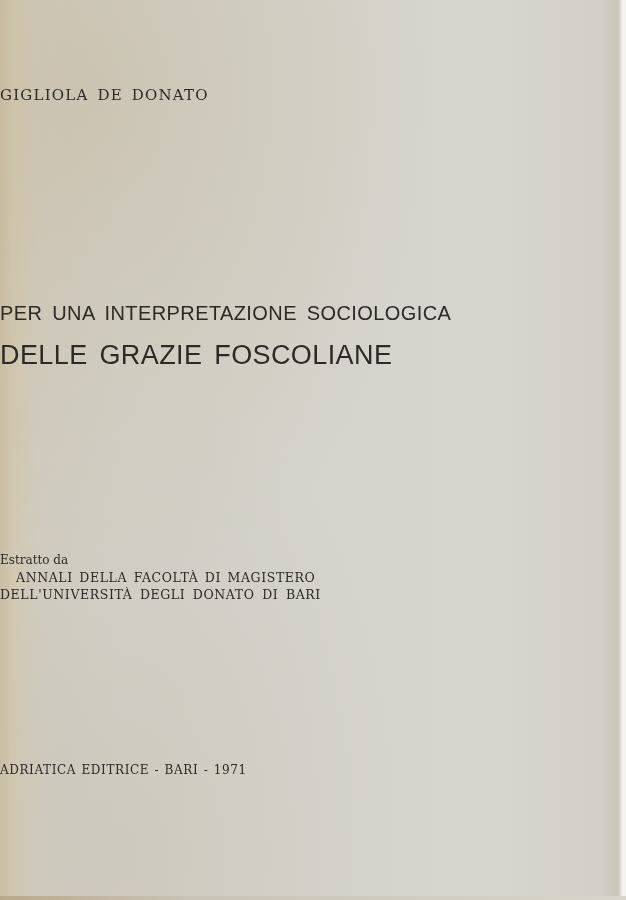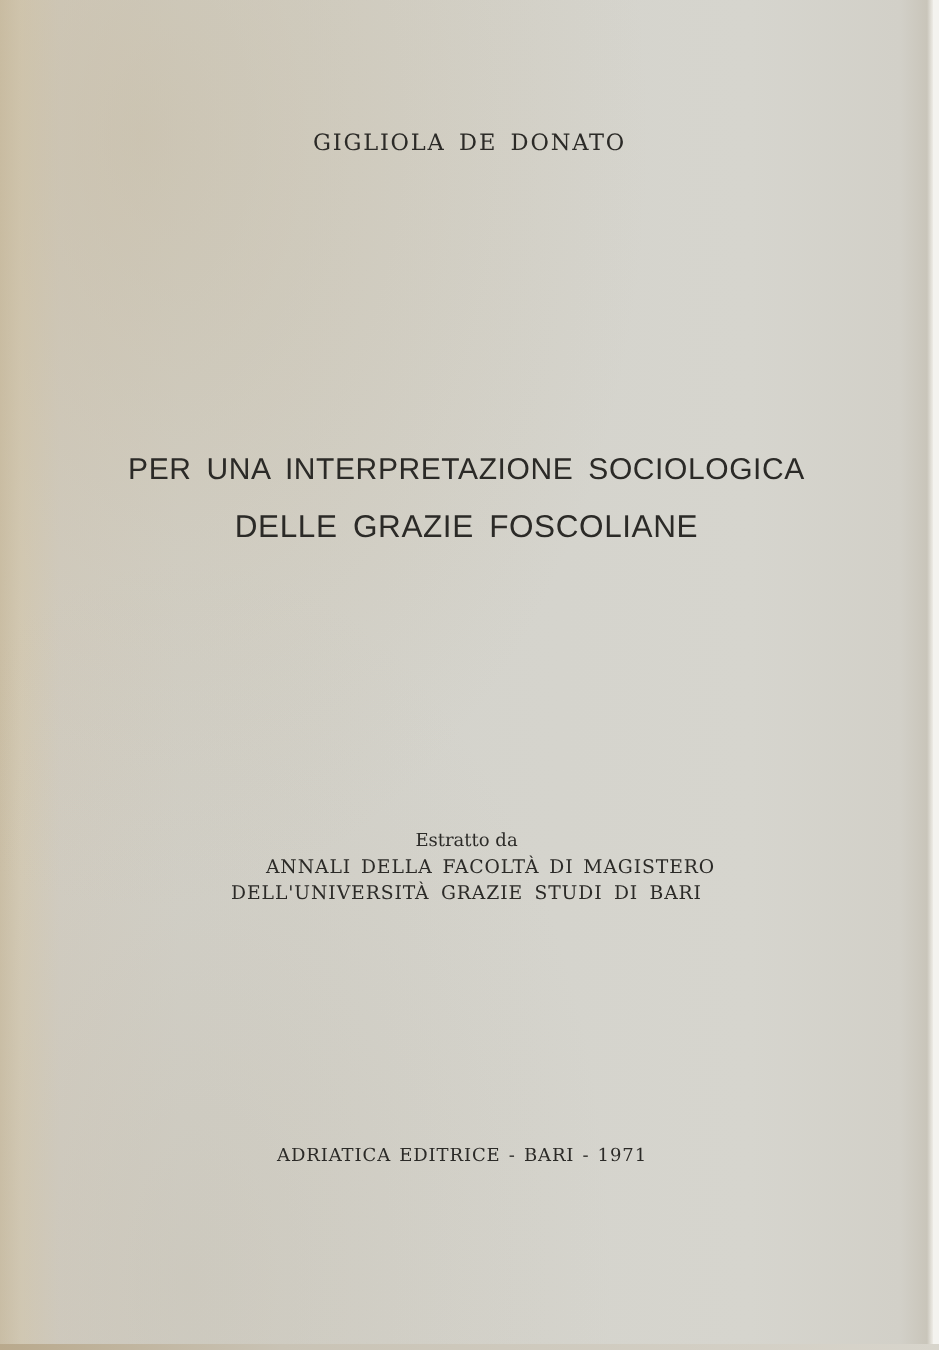--- a/index.html
+++ b/index.html
@@ -18,44 +18,44 @@
     }
     .edge-right {
       position: absolute; right: 0; top: 0; width: 4px; height: 900px;
       background: #f4f3ef;
     }
     .edge-bottom {
       position: absolute; left: 0; bottom: 0; width: 626px; height: 4px;
       background: linear-gradient(90deg, #b9a98c, #c9c3b5 30%, #d8d5cc);
     }
     .line {
-      position: absolute; left: 0; width: 626px; text-align: center;
+      position: absolute; left: 0; width: 626px; text-align: left;
       color: #2b2a27; white-space: nowrap;
     }
     .serif { font-family: "DejaVu Serif", "Liberation Serif", serif; }
     .sans { font-family: "Liberation Sans", "DejaVu Sans", sans-serif; }
     .author { top: 86px; font-size: 15px; letter-spacing: 1.2px; word-spacing: 3px; }
     .title1 { top: 302px; font-size: 20px; letter-spacing: 0.4px; word-spacing: 4px; left: 0; width: 622px; }
-    .title2 { top: 340px; font-size: 21px; letter-spacing: 0.4px; word-spacing: 4px; left: 0; width: 622px; }
+    .title2 { top: 340px; font-size: 27px; letter-spacing: 0.4px; word-spacing: 4px; left: 0; width: 622px; }
     .ex1 { top: 553px; font-size: 12px; left: 0; width: 622px; }
     .ex2 { top: 570px; font-size: 12.5px; letter-spacing: 0.6px; word-spacing: 2px; left: 0; width: 622px; padding-left: 16px; }
     .ex3 { top: 587px; font-size: 12.5px; letter-spacing: 0.6px; word-spacing: 3px; left: 0; width: 622px; }
     .ex4 { top: 604px; font-size: 12.5px; word-spacing: 2px; left: 0; width: 622px; }
     .publisher { top: 763px; font-size: 12px; letter-spacing: 0.6px; word-spacing: 1px; left: 0; width: 616px; }
   </style>
 </head>
 <body>
 
 <div class="cover">
   <div class="line serif author">GIGLIOLA DE DONATO</div>
 
   <div class="line sans title1">PER UNA INTERPRETAZIONE SOCIOLOGICA</div>
   <div class="line sans title2">DELLE GRAZIE FOSCOLIANE</div>
 
   <div class="line serif ex1">Estratto da</div>
   <div class="line serif ex2">ANNALI DELLA FACOLTÀ DI MAGISTERO</div>
-  <div class="line serif ex3">DELL'UNIVERSITÀ GRAZIE STUDI DI BARI</div>
+  <div class="line serif ex3">DELL'UNIVERSITÀ DEGLI DONATO DI BARI</div>
 
   <div class="line serif publisher">ADRIATICA EDITRICE - BARI - 1971</div>
 
   <div class="edge-right"></div>
   <div class="edge-bottom"></div>
 </div>
 
 </body></html>

